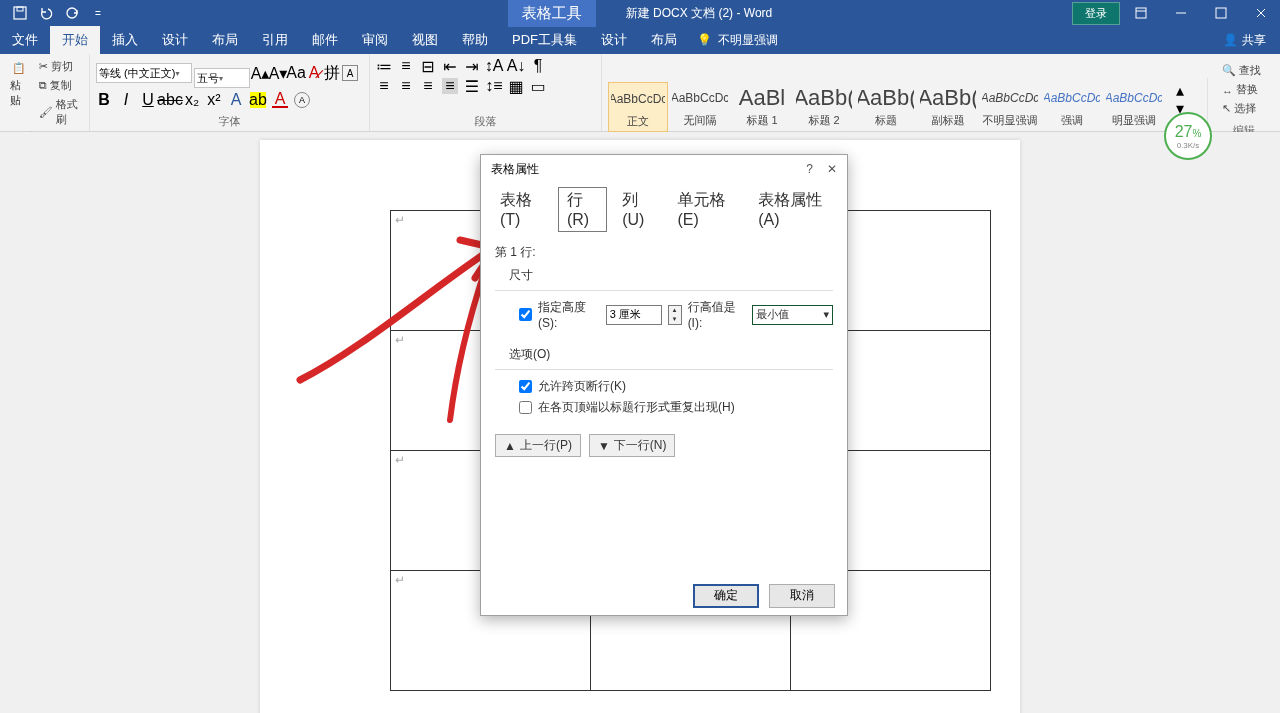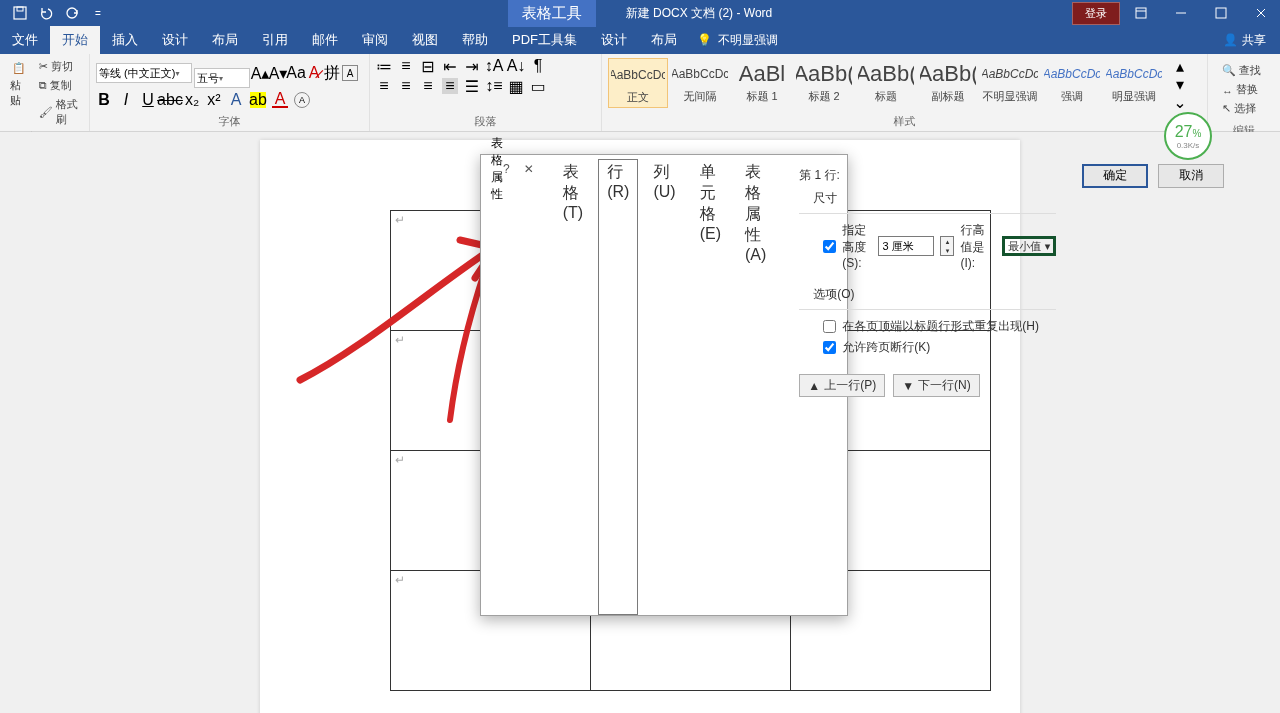--- a/index.html
+++ b/index.html
@@ -7,21 +7,21 @@
 
   
   .titlebar { height: 26px; background: #2b579a; display: flex; align-items: center; color: #fff; font-size: 12px; position: relative; }
   .qa-left { display: flex; gap: 2px; padding-left: 8px; }
   .qa-btn { width: 24px; height: 24px; display: flex; align-items: center; justify-content: center; cursor: default; }
   .qa-btn svg { stroke: #fff; fill: none; }
   .title-center { position: absolute; left: 0; right: 0; display: flex; justify-content: center; gap: 30px; align-items: center; pointer-events: none; }
   .contextual-tab { background: #4472c4; color: #fff; padding: 4px 14px; font-size: 15px; }
   .doc-title { color: #fff; font-size: 12px; }
   .title-right { margin-left: auto; display: flex; align-items: center; gap: 2px; }
-  .login-btn { background: #7f1d1d; color: #fff; font-size: 11px; padding: 3px 12px; border: 1px solid rgba(255,255,255,.3); }
+  .login-btn { background: #0f766e; color: #fff; font-size: 11px; padding: 3px 12px; border: 1px solid rgba(255,255,255,.3); }
   .win-btn { width: 38px; height: 26px; display: flex; align-items: center; justify-content: center; }
 
   
   .menubar { height: 28px; background: #2b579a; display: flex; align-items: center; }
   .menu-item { color: #fff; font-size: 13px; padding: 0 12px; height: 28px; display: flex; align-items: center; }
   .menu-item.active { background: #f3f3f3; color: #2b579a; }
   .tell-me { display: flex; align-items: center; color: #fff; margin-left: 8px; gap: 6px; font-size: 12px; }
   .share { margin-left: auto; color: #fff; font-size: 12px; padding: 0 14px; display: flex; align-items: center; gap: 4px; }
 
   
@@ -56,36 +56,36 @@
   .doc-area { position: absolute; top: 132px; left: 0; right: 0; bottom: 0; background: #f0f0f0; display: flex; justify-content: center; }
   .page { width: 760px; background: #fff; margin-top: 8px; box-shadow: 0 0 4px rgba(0,0,0,.15); height: 100%; position: relative; }
   .tbl { position: absolute; top: 70px; left: 130px; border-collapse: collapse; }
   .tbl td { border: 1px solid #333; width: 200px; height: 120px; vertical-align: top; padding: 2px 4px; font-size: 12px; color: #888; }
   .cr { color: #aaa; }
 
   
   .arrow-svg { position: absolute; top: 230px; left: 280px; z-index: 20; pointer-events: none; }
 
   
-  .dialog { position: absolute; left: 480px; top: 154px; width: 368px; height: 462px; background: #fff; border: 1px solid #a0a0a0; box-shadow: 0 4px 14px rgba(0,0,0,.3); z-index: 30; display: flex; }
+  .dialog { position: absolute; left: 480px; top: 154px; width: 368px; height: 462px; background: #fff; border: 1px solid #a0a0a0; box-shadow: 0 4px 14px rgba(0,0,0,.3); z-index: 30; display: flex; flex-direction: column; }
   .dlg-title { height: 28px; display: flex; align-items: center; padding: 0 10px; font-size: 12px; justify-content: space-between; }
   .dlg-title-right { display: flex; gap: 14px; color: #555; }
   .dlg-tabs { display: flex; gap: 6px; padding: 4px 10px 0 10px; font-size: 16px; }
   .dlg-tab { border: 1px solid transparent; padding: 2px 8px; color: #333; }
   .dlg-tab.active { border: 1px solid #7a7a7a; background: #fff; }
   .dlg-body { flex: 1; padding: 8px 14px; font-size: 12px; color: #333; }
   .fieldset-label { margin: 4px 0; }
   .indent { padding-left: 14px; margin: 6px 0; }
   .inline-row { display: flex; align-items: center; gap: 6px; padding-left: 24px; }
   .chk { display: flex; align-items: center; gap: 6px; padding: 2px 0; }
   .chk input { width: 13px; height: 13px; }
   .txt-in { width: 56px; height: 20px; border: 1px solid #7a7a7a; font-size: 11px; padding: 0 3px; }
   .spin { display: flex; flex-direction: column; border: 1px solid #7a7a7a; }
   .spin div { width: 12px; height: 9px; font-size: 7px; display: flex; align-items: center; justify-content: center; background: #f3f3f3; }
-  .combo { width: 86px; height: 20px; border: 3px solid #14532d; font-size: 11px; padding: 0 3px; display: flex; align-items: center; justify-content: space-between; }
+  .combo { width: 86px; height: 20px; border: 1px solid #14532d; font-size: 11px; padding: 0 3px; display: flex; align-items: center; justify-content: space-between; }
   .nav-btns { display: flex; gap: 8px; margin-top: 16px; }
   .nav-btn { border: 1px solid #adadad; background: #f0f0f0; font-size: 12px; padding: 2px 8px; display: flex; align-items: center; gap: 4px; }
   .dlg-footer { height: 40px; border-top: 1px solid transparent; display: flex; justify-content: flex-end; align-items: center; gap: 10px; padding: 0 12px; }
   .dlg-btn { width: 66px; height: 24px; border: 1px solid #adadad; background: #e7e7e7; font-size: 12px; display: flex; align-items: center; justify-content: center; }
   .dlg-btn.primary { border: 1px solid #2b579a; box-shadow: 0 0 0 1px #2b579a inset; }
   hr.sep { border: none; border-top: 1px solid #ddd; margin: 6px 0; }
 </style>
 </head>
 <body>
 
@@ -244,21 +244,21 @@
         <span class="icon16" style="background:#d4d4d4;">≡</span>
         <span class="icon16">☰</span>
         <span class="icon16">↕≡</span>
         <span class="icon16">▦</span>
         <span class="icon16">▭</span>
       </div>
     </div>
     <div class="group-label">段落</div>
   </div>
 
-  <div class="group" style="flex:1;">
+  <div class="group" style="flex:1;margin-top:24px;">
     <div class="group-body">
       <div class="style-gallery" id="style-gallery">
           <div class="style-item sel-style">
             <div class="style-prev ">AaBbCcDc</div>
             <div class="style-name">正文</div>
           </div>
           <div class="style-item">
             <div class="style-prev ">AaBbCcDc</div>
             <div class="style-name">无间隔</div>
           </div>
@@ -391,26 +391,26 @@
       <span>行高值是(I):</span>
       <div class="combo">
         <span>最小值</span>
         <span>▾</span>
       </div>
     </div>
     <div class="indent" style="margin-top:14px;">选项(O)</div>
     <hr class="sep">
     <div style="padding-left:24px;">
       <label class="chk">
+        <input type="checkbox" checked="" style="">
+        <span>允许跨页断行(K)</span>
+      </label>
+      <label class="chk">
         <input type="checkbox" style="">
         <span>在各页顶端以标题行形式重复出现(H)</span>
-      </label>
-      <label class="chk">
-        <input type="checkbox" checked="" style="">
-        <span>允许跨页断行(K)</span>
       </label>
     </div>
     <div class="nav-btns">
       <div class="nav-btn">
           <span>▲</span>
           <span>上一行(P)</span>
         </div>
       <div class="nav-btn">
           <span>▼</span>
           <span>下一行(N)</span>

